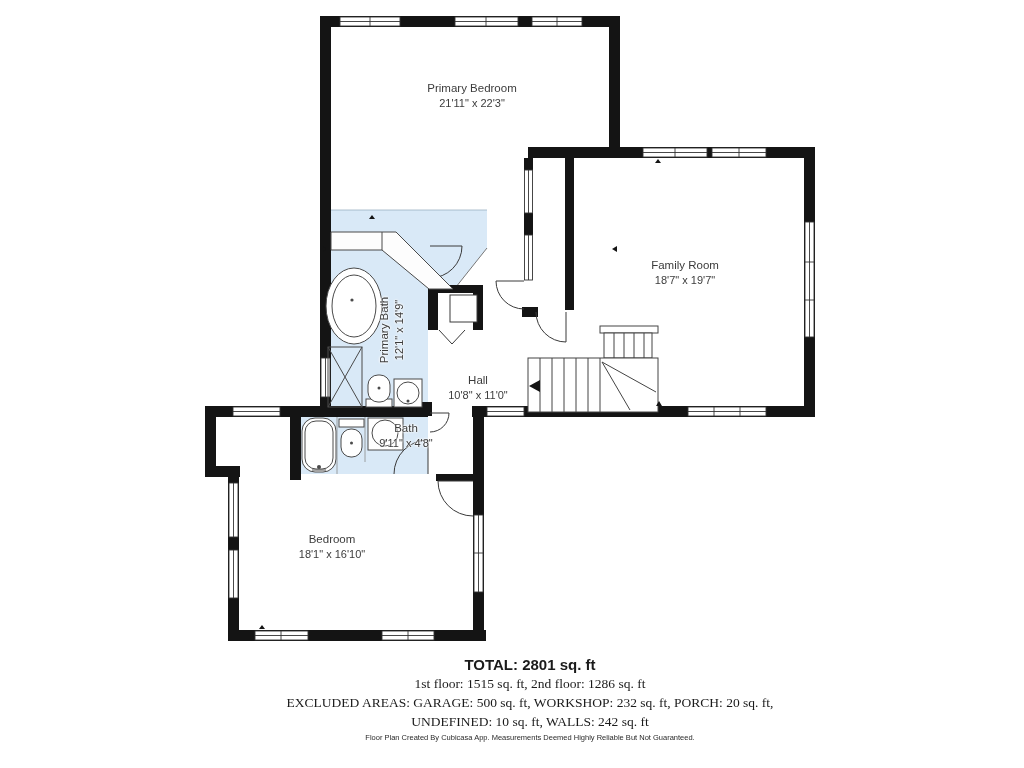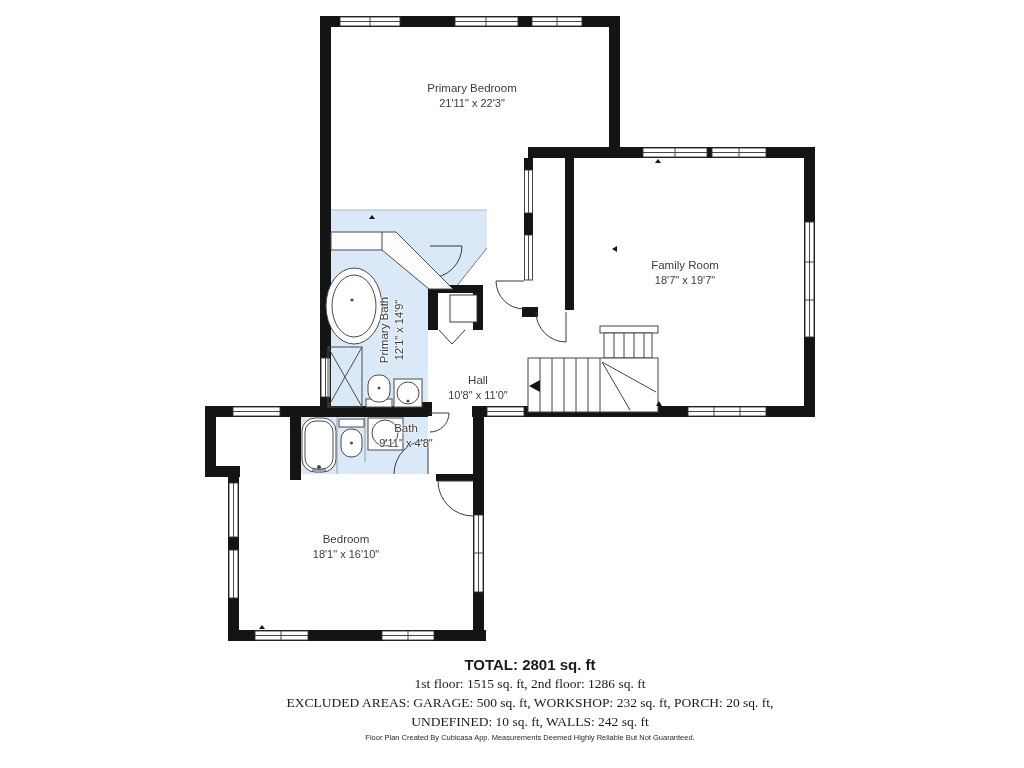--- a/index.html
+++ b/index.html
@@ -221,21 +221,21 @@
     <div class="rdims">10'8" x 11'0"</div>
   </div>
   <div class="room-label rot" style="left:392px;top:330px;">
     <div class="rname">Primary Bath</div>
     <div class="rdims">12'1" x 14'9"</div>
   </div>
   <div class="room-label" style="left:374px;top:436px;margin-left:32px;">
     <div class="rname">Bath</div>
     <div class="rdims">9'11" x 4'8"</div>
   </div>
-  <div class="room-label" style="left:346px;top:547px;">
+  <div class="room-label" style="left:332px;top:547px;">
     <div class="rname">Bedroom</div>
     <div class="rdims">18'1" x 16'10"</div>
   </div>
 
   <div class="summary">
     <div class="sum-total">TOTAL: 2801 sq. ft</div>
     <div class="sum-line">1st floor: 1515 sq. ft, 2nd floor: 1286 sq. ft</div>
     <div class="sum-line">EXCLUDED AREAS: GARAGE: 500 sq. ft, WORKSHOP: 232 sq. ft, PORCH: 20 sq. ft,</div>
     <div class="sum-line">UNDEFINED: 10 sq. ft, WALLS: 242 sq. ft</div>
     <div class="sum-disc">Floor Plan Created By Cubicasa App. Measurements Deemed Highly Reliable But Not Guaranteed.</div>

